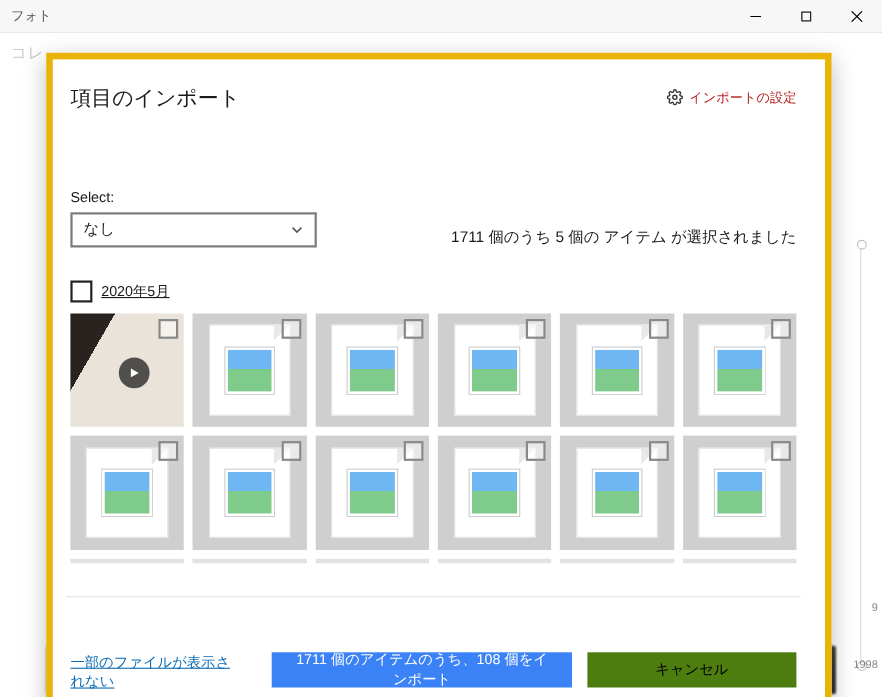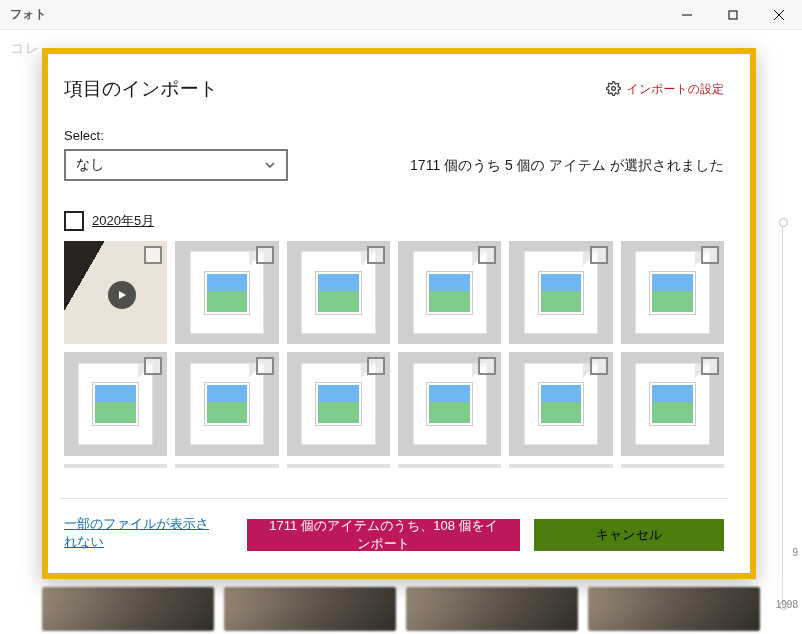--- a/index.html
+++ b/index.html
@@ -17,21 +17,20 @@
   
   .titlebar {
     height: 30px;
     display: flex;
     align-items: center;
     padding-left: 10px;
     background: #f7f7f7;
     border-bottom: 1px solid #e8e8e8;
     font-size: 12px;
     color: #555;
-    font-weight: bold;
   }
   .titlebar .spacer { flex: 1; }
   .caption-btn {
     width: 46px; height: 30px;
     display: flex; align-items: center; justify-content: center;
     color: #000;
   }
   .caption-btn svg { width: 10px; height: 10px; }
 
   
@@ -94,22 +93,23 @@
     font-weight: 400;
   }
   .dialog-header .spacer { flex: 1; }
   .settings-link {
     display: inline-flex; align-items: flex-start; gap: 6px;
     color: #b91c1c; font-size: 12px;
   }
   .settings-link svg { width: 15px; height: 15px; }
 
   .select-row {
-    display: flex; align-items: center; gap: 20px;
+    display: flex; align-items: flex-end; gap: 20px;
     margin-bottom: 30px;
+    margin-top: 44px;
   }
   .select-col { display: flex; flex-direction: column; gap: 6px; }
   .select-label { font-size: 13px; }
   .select-box {
     width: 224px; height: 32px;
     border: 2px solid #7a7a7a;
     display: flex; align-items: center;
     padding: 0 10px;
     font-size: 14px;
     background: #fff;
@@ -194,36 +194,36 @@
     margin-bottom: 20px;
   }
   .scroll-hints div { height: 4px; background: #e2e2e2; }
 
   .dialog hr {
     border: none; border-top: 1px solid #e4e4e4;
     margin: 10px -4px 16px;
   }
 
   .button-row {
-    display: flex; align-items: flex-end; gap: 14px;
+    display: flex; align-items: flex-start; gap: 14px; margin-top: 34px;
   }
   .link-hidden {
     color: #0b6ab3;
     font-size: 13px;
     text-decoration: underline;
   }
   .button-row .spacer { flex: 1; }
   .btn {
     height: 32px;
     padding: 0 18px;
     font-size: 13px;
     display: inline-flex; align-items: center; justify-content: center;
     border: none;
   }
-  .btn.primary { background: #be185d; color: #fff; min-width: 250px; }
+  .btn.primary { background: #3b82f6; color: #fff; min-width: 250px; }
   .btn.cancel  { background: #4d7c0f; color: #000; min-width: 190px; }
 
   
   .bg-photos {
     position: absolute;
     left: 42px; right: 42px; bottom: 3px;
     height: 44px;
     display: flex; gap: 10px;
     z-index: -1;
   }

